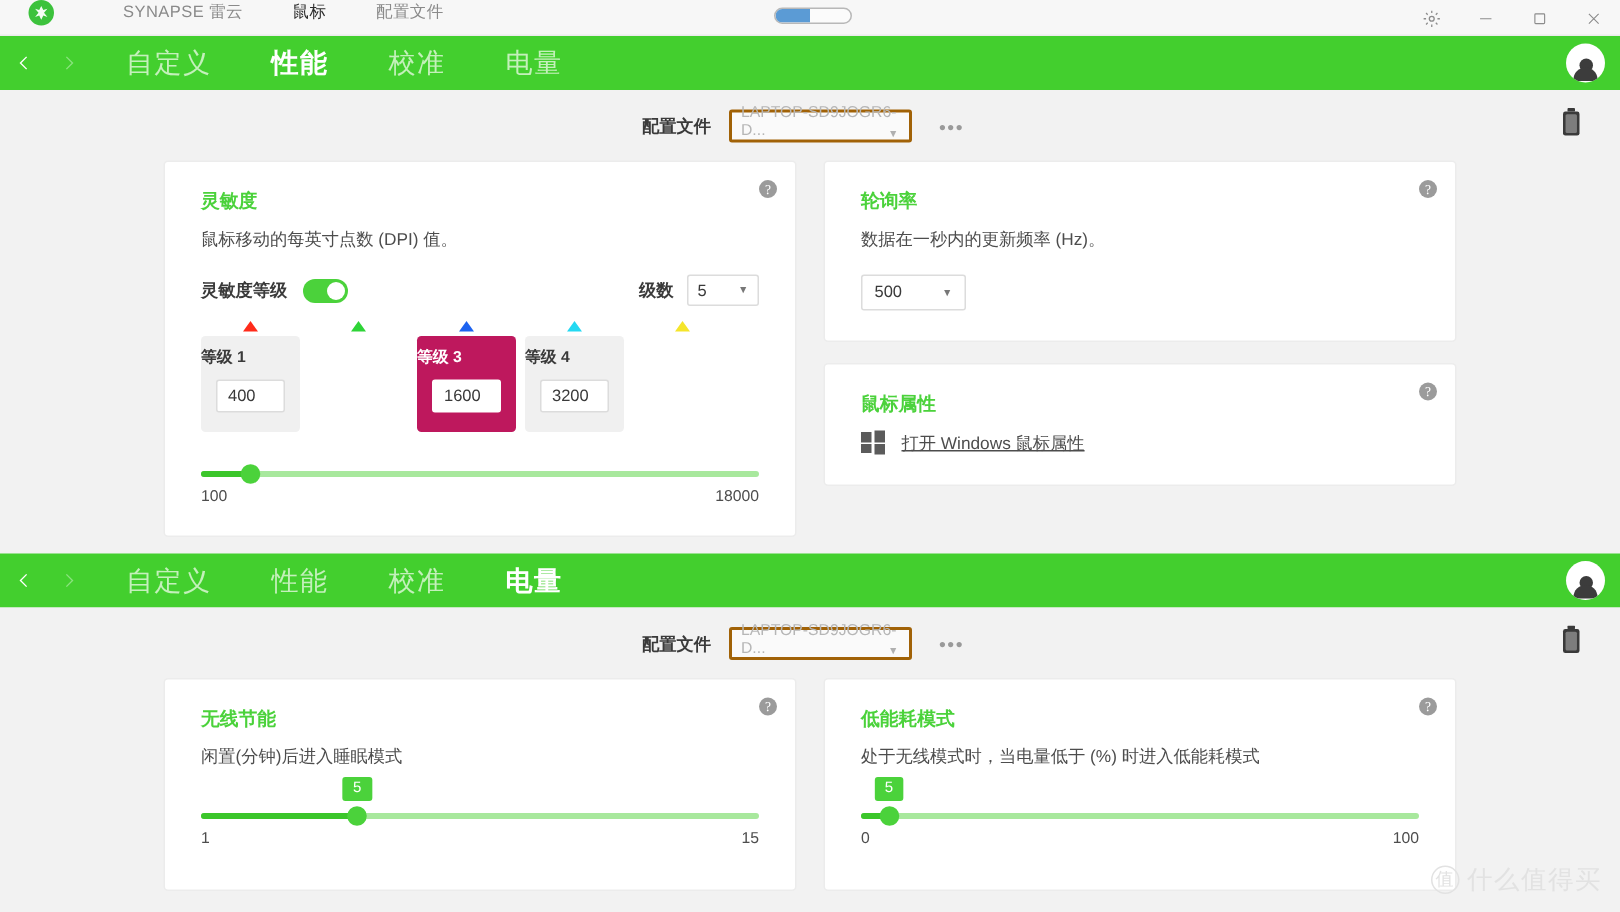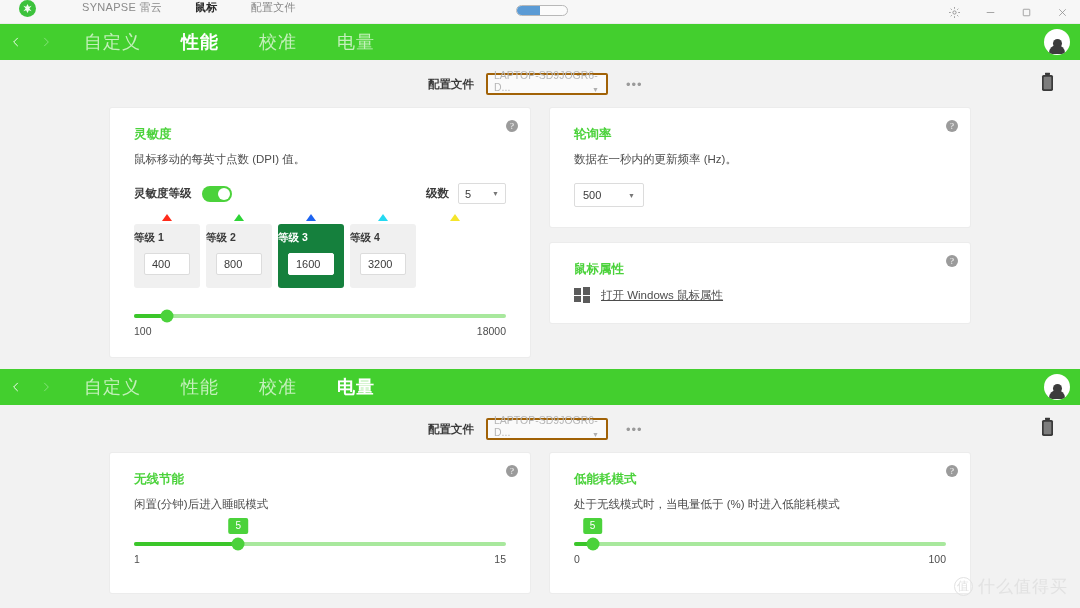--- a/index.html
+++ b/index.html
@@ -20,21 +20,21 @@
   }
   .logo {
     width: 17px; height: 17px; border-radius: 50%;
     background: #3cc23c; margin-left: 19px;
     display: flex; align-items: center; justify-content: center;
     flex: none;
   }
   .logo svg { display: block; }
   .tb-menu { display: flex; align-items: center; margin-left: 46px; gap: 33px; }
   .tb-item { font-size: 11px; color: #8a8a8a; letter-spacing: .3px; white-space: nowrap; }
-  .tb-item.active { color: #2b2b2b; font-weight: bold; }
+  .tb-item.active { color: #2b2b2b; font-weight: normal; }
   .tb-progress {
     position: absolute; left: 516px; top: 5px;
     width: 52px; height: 11px; border-radius: 6px;
     border: 1px solid #b8b8b8; background: #fbfbfb; overflow: hidden;
   }
   .tb-progress i { display: block; height: 100%; background: #5b9bd5; }
   .tb-right { position: absolute; right: 0; top: 0; height: 24px; display: flex; align-items: center; }
   .tb-btn {
     width: 36px; height: 24px; display: flex; align-items: center; justify-content: center;
     color: #8c8c8c;
@@ -129,21 +129,21 @@
   .stages { display: flex; gap: 6px; margin-top: 10px; }
   .stage { width: 66px; }
   .stage-tri {
     width: 0; height: 0; margin: 0 auto 3px auto;
     border-left: 5px solid transparent; border-right: 5px solid transparent;
     border-bottom: 7px solid #ccc;
   }
   .stage-box {
     background: #f0f0f0; border-radius: 3px; padding: 7px 0 13px 0; 
   }
-  .stage-box.sel { background: #15803d; }
+  .stage-box.sel { background: #be185d; }
   .stage-name { font-size: 10.5px; color: #3a3a3a; font-weight: bold; margin-bottom: 8px; }
   .stage-box.sel .stage-name { color: #ffffff; }
   .stage-val {
     width: 46px; height: 22px; margin: 0 auto;
     background: #ffffff; border: 1px solid #dcdcdc; border-radius: 2px;
     font-size: 11px; color: #3a3a3a; display: flex; align-items: center;
     padding-left: 7px;
   }
   .stage-box.sel .stage-val { border-color: #ffffff; }
 
@@ -308,24 +308,20 @@
           <div class="stages">
             <div class="stage">
               <div class="stage-tri" id="tri-0" style="border-bottom-color: rgb(255, 43, 26);"></div>
               <div class="stage-box">
                 <div class="stage-name">等级 1</div>
                 <div class="stage-val">400</div>
               </div>
             </div>
             <div class="stage">
               <div class="stage-tri" id="tri-1" style="border-bottom-color: rgb(46, 212, 55);"></div>
-              <div class="stage-box">
-                <div class="stage-name">等级 2</div>
-                <div class="stage-val">800</div>
-              </div>
             </div>
             <div class="stage">
               <div class="stage-tri" id="tri-2" style="border-bottom-color: rgb(29, 99, 240);"></div>
               <div class="stage-box sel">
                 <div class="stage-name">等级 3</div>
                 <div class="stage-val">1600</div>
               </div>
             </div>
             <div class="stage">
               <div class="stage-tri" id="tri-3" style="border-bottom-color: rgb(36, 217, 242);"></div>

